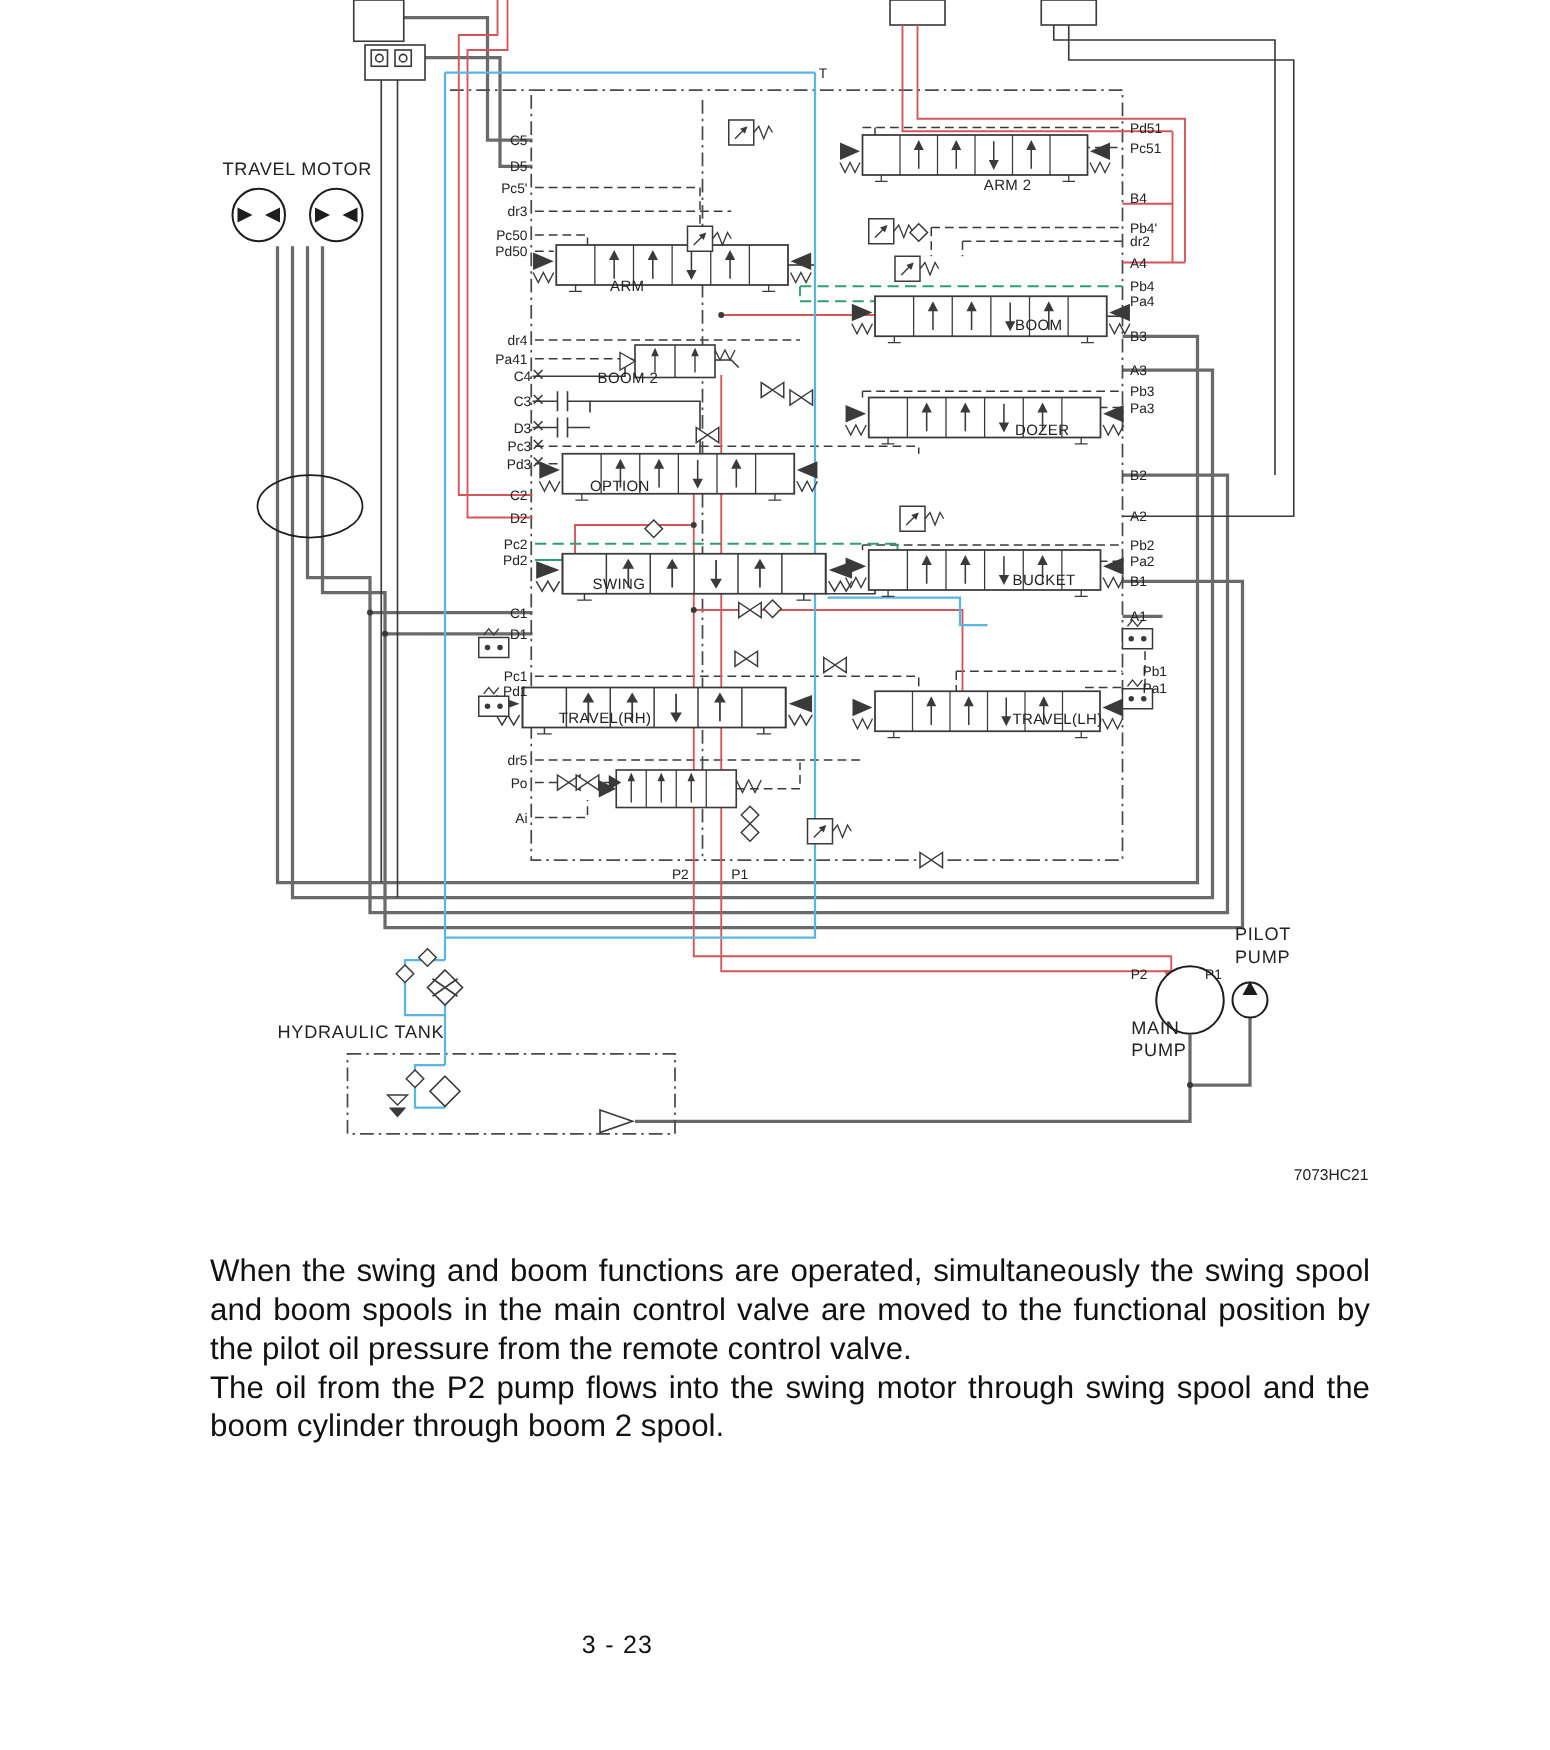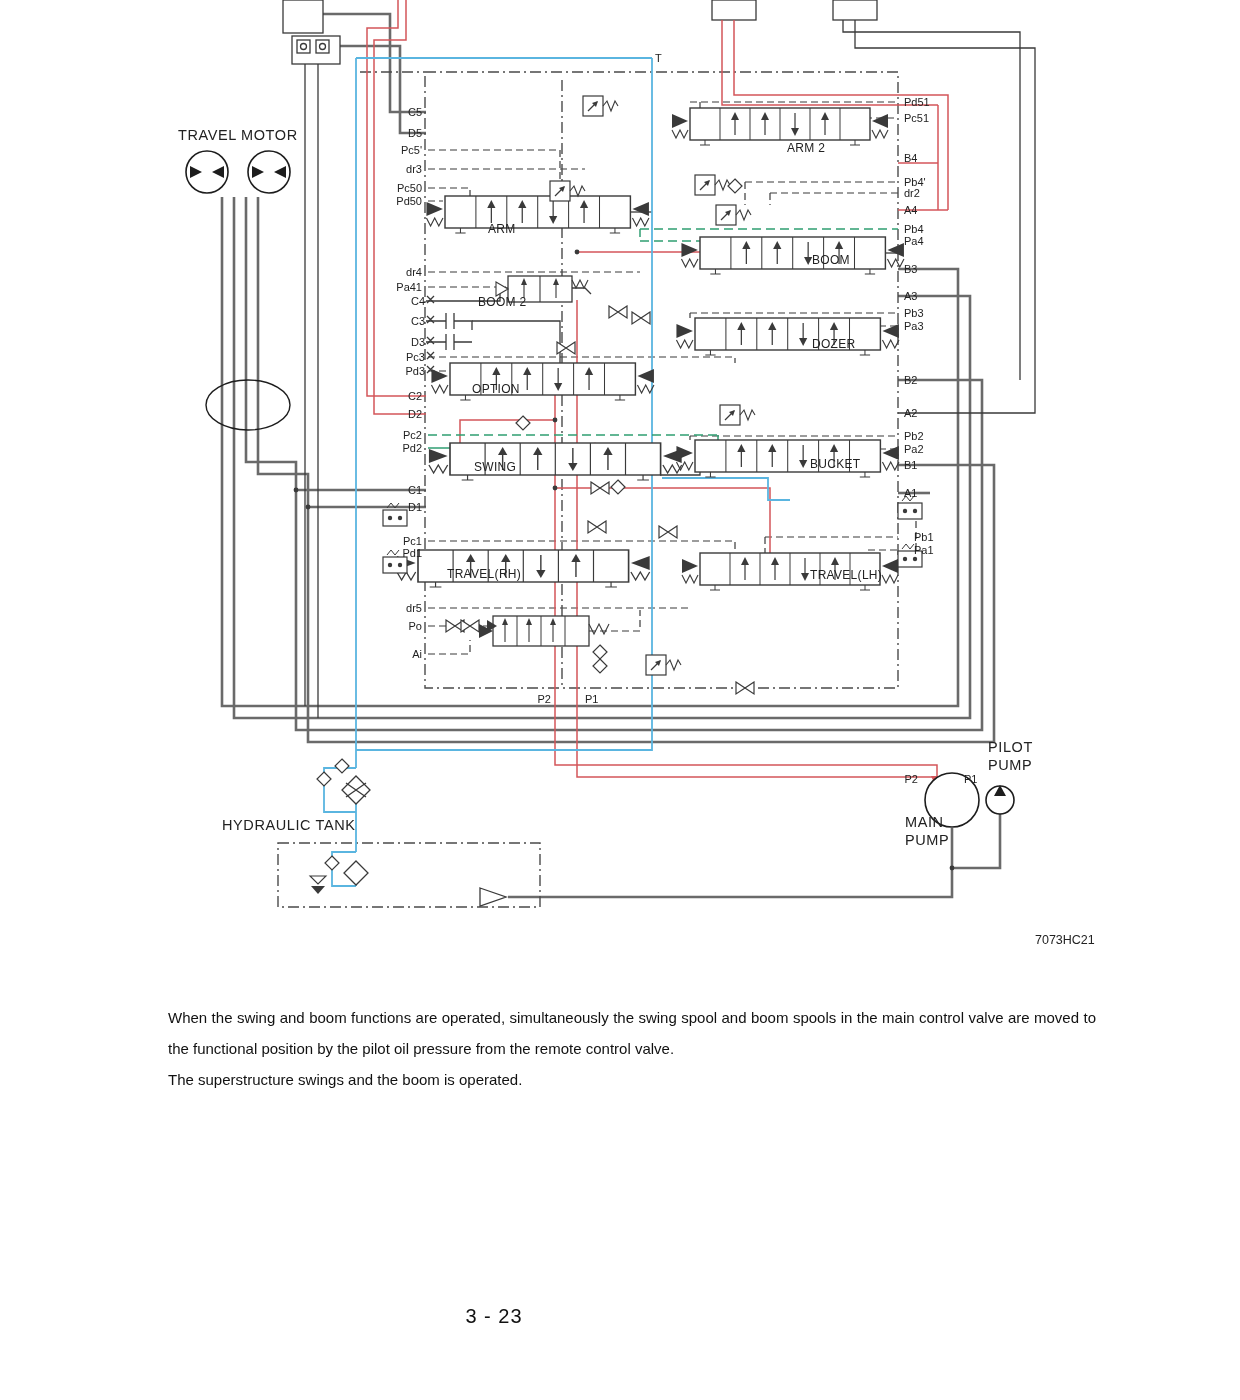--- a/index.html
+++ b/index.html
@@ -5,21 +5,21 @@
   html,body{margin:0;padding:0;background:#ffffff;}
   .page{position:relative;width:1240px;height:1400px;background:#fff;overflow:hidden;
         font-family:"Liberation Sans",sans-serif;}
   svg text{font-family:"Liberation Sans",sans-serif;fill:#222;}
   .port{font-size:11px;}
   .vname{font-size:12px;letter-spacing:.3px;}
   .comp{font-size:14.5px;letter-spacing:.6px;}
   .small{font-size:11px;}
   .fig{font-size:12.5px;}
   .bodytext{position:absolute;left:168px;top:1002px;width:928px;color:#111;
-            font-size:15px;line-height:31px;text-align:justify;}
+            font-size:25px;line-height:31px;text-align:justify;}
   .bodytext p{margin:0;}
   .pagenum{position:absolute;left:0;top:1305px;width:988px;text-align:center;
            font-size:20px;color:#111;letter-spacing:1px;}
 </style>
 </head>
 <body>
 
 <div class="page">
 
 <svg width="1240" height="965" viewBox="0 0 1240 965" style="position:absolute;left:0;top:0;">
@@ -386,18 +386,18 @@
     <text class="port" x="551" y="703" text-anchor="end">P2</text>
     <text class="port" x="585" y="703">P1</text>
 
     <text class="port" x="918" y="783" text-anchor="end">P2</text>
     <text class="port" x="964" y="783">P1</text>
   </g>
 </svg>
 
 <div class="bodytext">
   <p>When the swing and boom functions are operated, simultaneously the swing spool and boom spools in the main control valve are moved to the functional position by the pilot oil pressure from the remote control valve.</p>
-  <p>The superstructure swings and the boom is operated.</p>
+  <p>The oil from the P2 pump flows into the swing motor through swing spool and the boom cylinder through boom 2 spool.</p>
 </div>
 
 <div class="pagenum">3 - 23</div>
 
 </div>
 
 </body></html>

